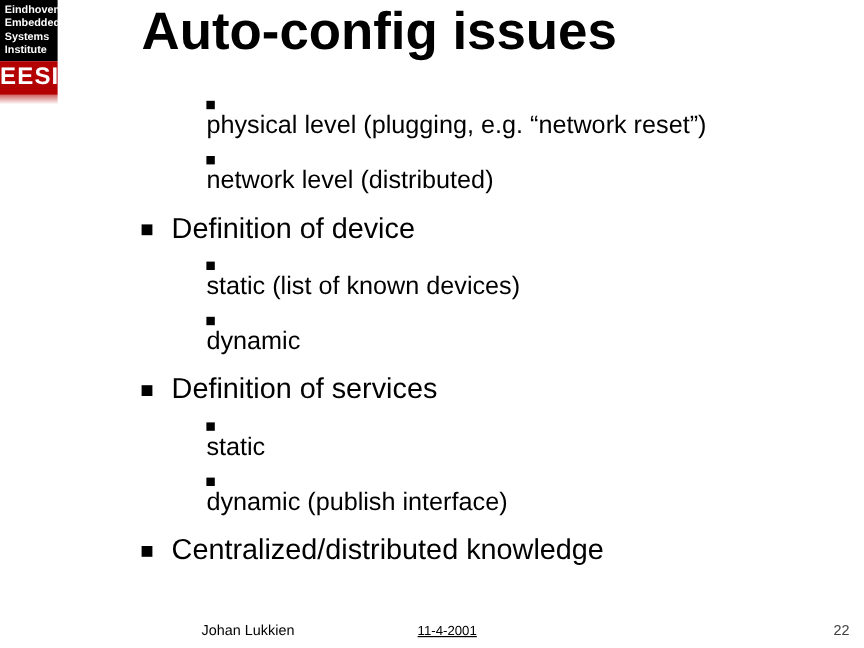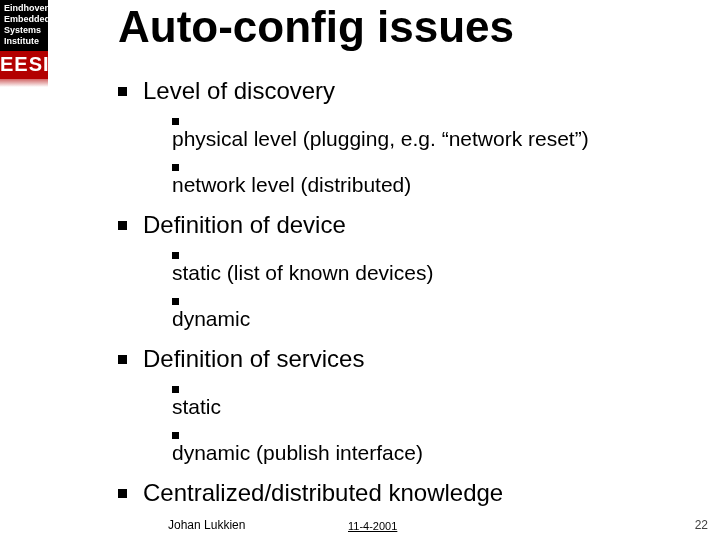--- a/index.html
+++ b/index.html
@@ -132,24 +132,20 @@
     <div class="logo-bottom">
       <span>EESI</span>
       <span class="fade"></span>
     </div>
   </div>
 
   <div class="title">Auto-config issues</div>
 
   <div class="body">
 
-    <div class="lvl1">
-      <span class="sq"></span>
-      <span>Level of discovery</span>
-    </div>
     <div class="lvl2">
       <span class="sq"></span>
       <span>physical level (plugging, e.g. “network reset”)</span>
     </div>
     <div class="lvl2">
       <span class="sq"></span>
       <span>network level (distributed)</span>
     </div>
 
     <div class="group-gap"></div>

